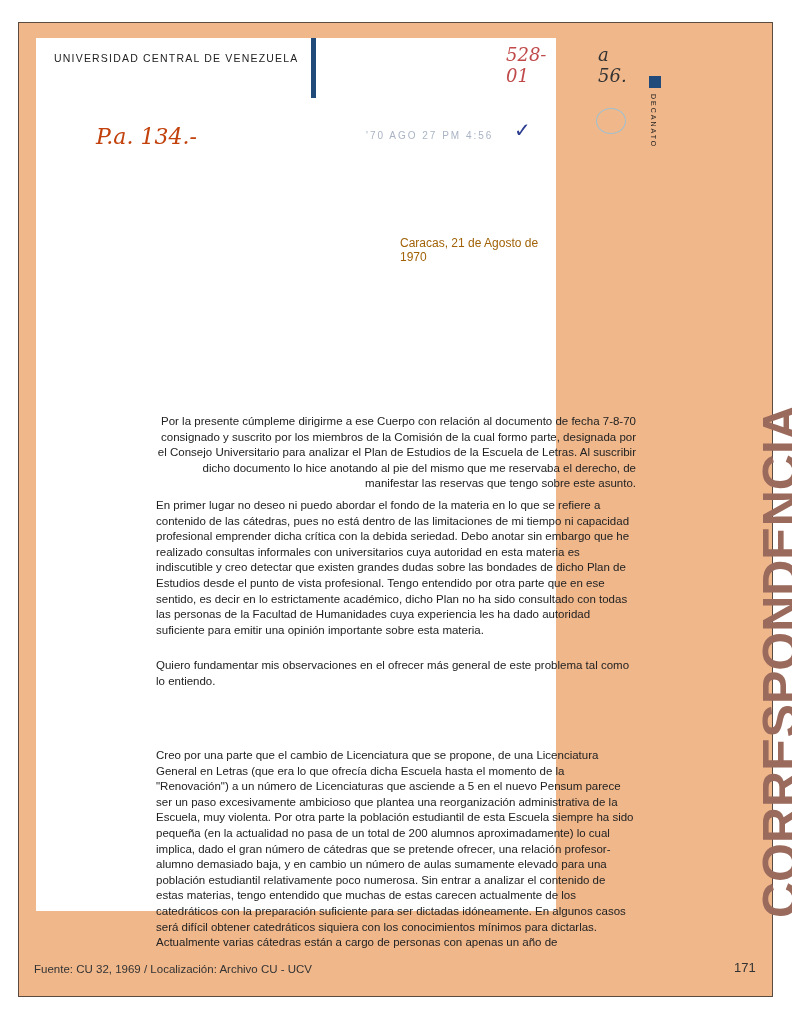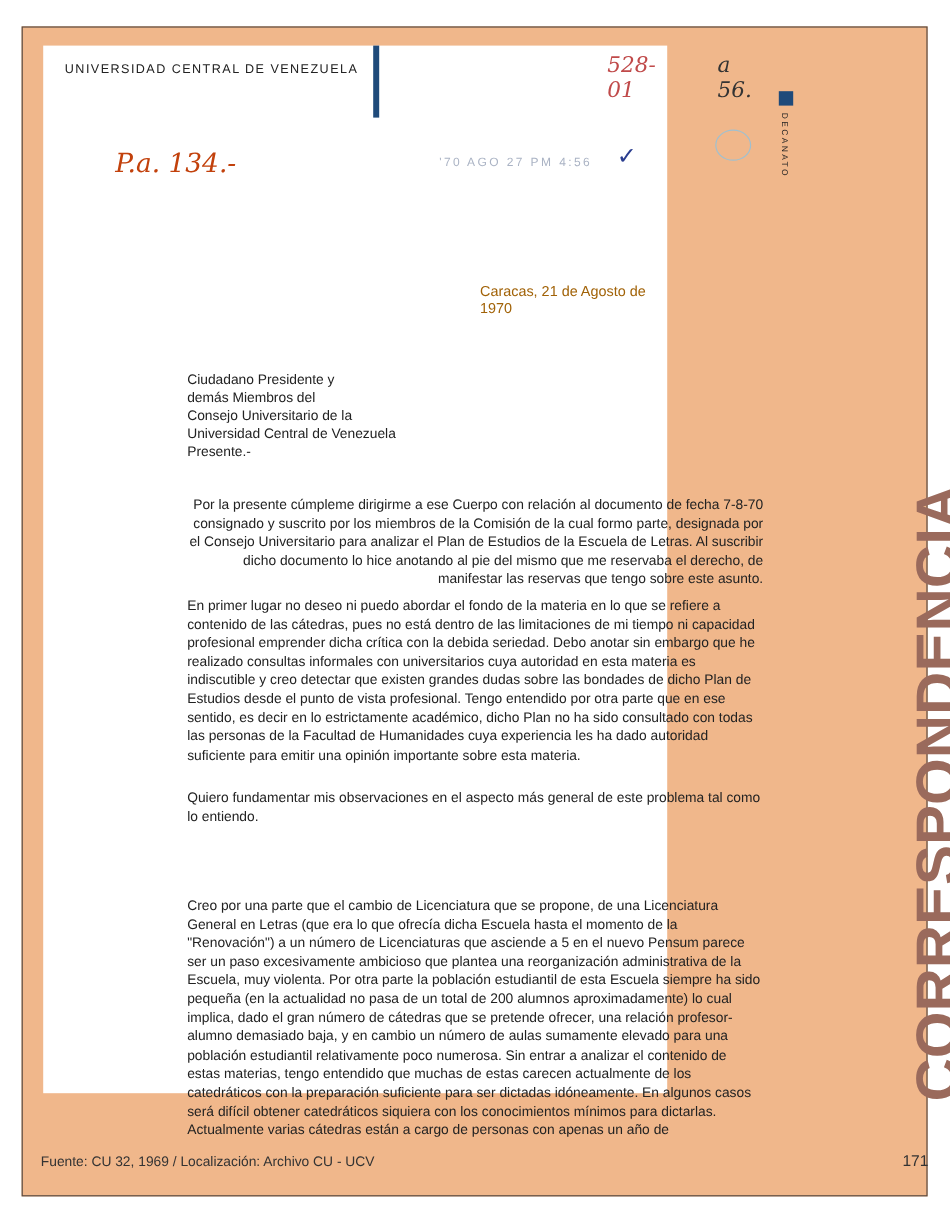--- a/index.html
+++ b/index.html
@@ -17,21 +17,21 @@
   .hw-a96 { left:562px; top:6px; font-size:18px; color:#333; }
   .stamp { position:absolute; left:330px; top:92px; font-size:10px; color:#aab3c4; letter-spacing:2px; }
   .check { position:absolute; left:478px; top:80px; font-size:20px; color:#2a3d8f; }
   .circle { position:absolute; left:560px; top:70px; width:28px; height:24px; border:1px solid #9fc0d0; border-radius:50%; }
   .date { position:absolute; left:364px; top:198px; font-size:12px; color:#a16207; }
   .addr { position:absolute; left:120px; top:272px; font-size:11.5px; line-height:15px; color:#222; }
   .para { position:absolute; left:120px; width:480px; font-size:11.5px; line-height:15.6px; color:#222; }
   .p1 { top:376px;text-align:right; } .p2 { top:460px; } .p3 { top:620px; } .p4 { top:666px;margin-top:44px; }
   .side-title { position:absolute; left:752px; top:918px; transform-origin:0 0; transform:rotate(-90deg); font-size:50px; font-weight:bold; color:#9a6a5c; letter-spacing:0px; white-space:nowrap; }
   .footer-src { position:absolute; left:34px; top:963px; font-size:11.5px; color:#333; }
-  .footer-page { position:absolute; left:734px; top:960px; font-size:13px; color:#333;margin-left:18px; }
+  .footer-page { position:absolute; left:734px; top:960px; font-size:13px; color:#333; }
 </style>
 </head>
 <body>
 
 <div class="page-frame"></div>
 
 <div class="letter">
   <div class="uni">UNIVERSIDAD CENTRAL DE VENEZUELA</div>
   <div class="vbar"></div>
   <div class="fac-box"></div>
@@ -39,30 +39,23 @@
 
   <div class="hw hw-ref">P.a. 134.-</div>
   <div class="hw hw-red">528-01</div>
   <div class="hw hw-a96">a 56.</div>
   <div class="stamp">'70 AGO 27 PM 4:56</div>
   <div class="check">✓</div>
   <div class="circle"></div>
 
   <div class="date">Caracas, 21 de Agosto de 1970</div>
 
-  <div class="addr">
-    <div>Ciudadano Presidente y</div>
-    <div>demás Miembros del</div>
-    <div>Consejo Universitario de la</div>
-    <div>Universidad Central de Venezuela</div>
-    <div>Presente.-</div>
-  </div>
 
   <div class="para p1">Por la presente cúmpleme dirigirme a ese Cuerpo con relación al documento de fecha 7-8-70 consignado y suscrito por los miembros de la Comisión de la cual formo parte, designada por el Consejo Universitario para analizar el Plan de Estudios de la Escuela de Letras. Al suscribir dicho documento lo hice anotando al pie del mismo que me reservaba el derecho, de manifestar las reservas que tengo sobre este asunto.</div>
   <div class="para p2">En primer lugar no deseo ni puedo abordar el fondo de la materia en lo que se refiere a contenido de las cátedras, pues no está dentro de las limitaciones de mi tiempo ni capacidad profesional emprender dicha crítica con la debida seriedad. Debo anotar sin embargo que he realizado consultas informales con universitarios cuya autoridad en esta materia es indiscutible y creo detectar que existen grandes dudas sobre las bondades de dicho Plan de Estudios desde el punto de vista profesional. Tengo entendido por otra parte que en ese sentido, es decir en lo estrictamente académico, dicho Plan no ha sido consultado con todas las personas de la Facultad de Humanidades cuya experiencia les ha dado autoridad suficiente para emitir una opinión importante sobre esta materia.</div>
-  <div class="para p3">Quiero fundamentar mis observaciones en el aspecto más general de este problema tal como lo entiendo.</div>
+  <div class="para p3">Quiero fundamentar mis observaciones en el ofrecer más general de este problema tal como lo entiendo.</div>
   <div class="para p4">Creo por una parte que el cambio de Licenciatura que se propone, de una Licenciatura General en Letras (que era lo que ofrecía dicha Escuela hasta el momento de la "Renovación") a un número de Licenciaturas que asciende a 5 en el nuevo Pensum parece ser un paso excesivamente ambicioso que plantea una reorganización administrativa de la Escuela, muy violenta. Por otra parte la población estudiantil de esta Escuela siempre ha sido pequeña (en la actualidad no pasa de un total de 200 alumnos aproximadamente) lo cual implica, dado el gran número de cátedras que se pretende ofrecer, una relación profesor-alumno demasiado baja, y en cambio un número de aulas sumamente elevado para una población estudiantil relativamente poco numerosa. Sin entrar a analizar el contenido de estas materias, tengo entendido que muchas de estas carecen actualmente de los catedráticos con la preparación suficiente para ser dictadas idóneamente. En algunos casos será difícil obtener catedráticos siquiera con los conocimientos mínimos para dictarlas. Actualmente varias cátedras están a cargo de personas con apenas un año de</div>
 </div>
 
 <div class="side-title">CORRESPONDENCIA</div>
 
 <div class="footer-src">Fuente: CU 32, 1969 / Localización: Archivo CU - UCV</div>
 <div class="footer-page">171</div>
 
 </body></html>

